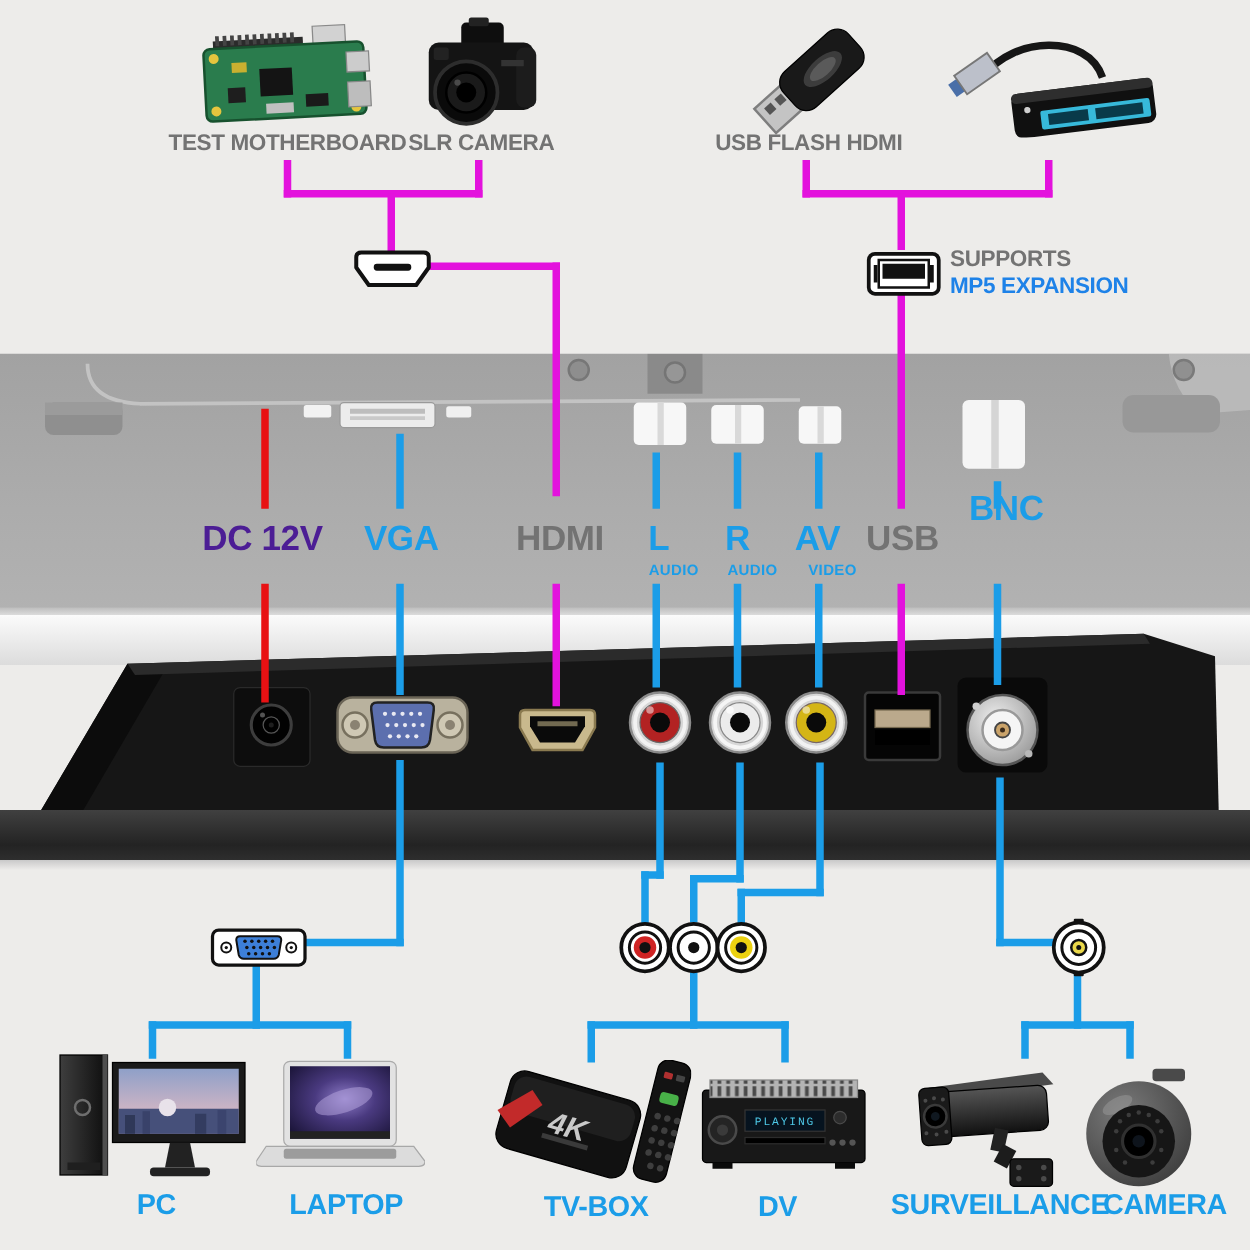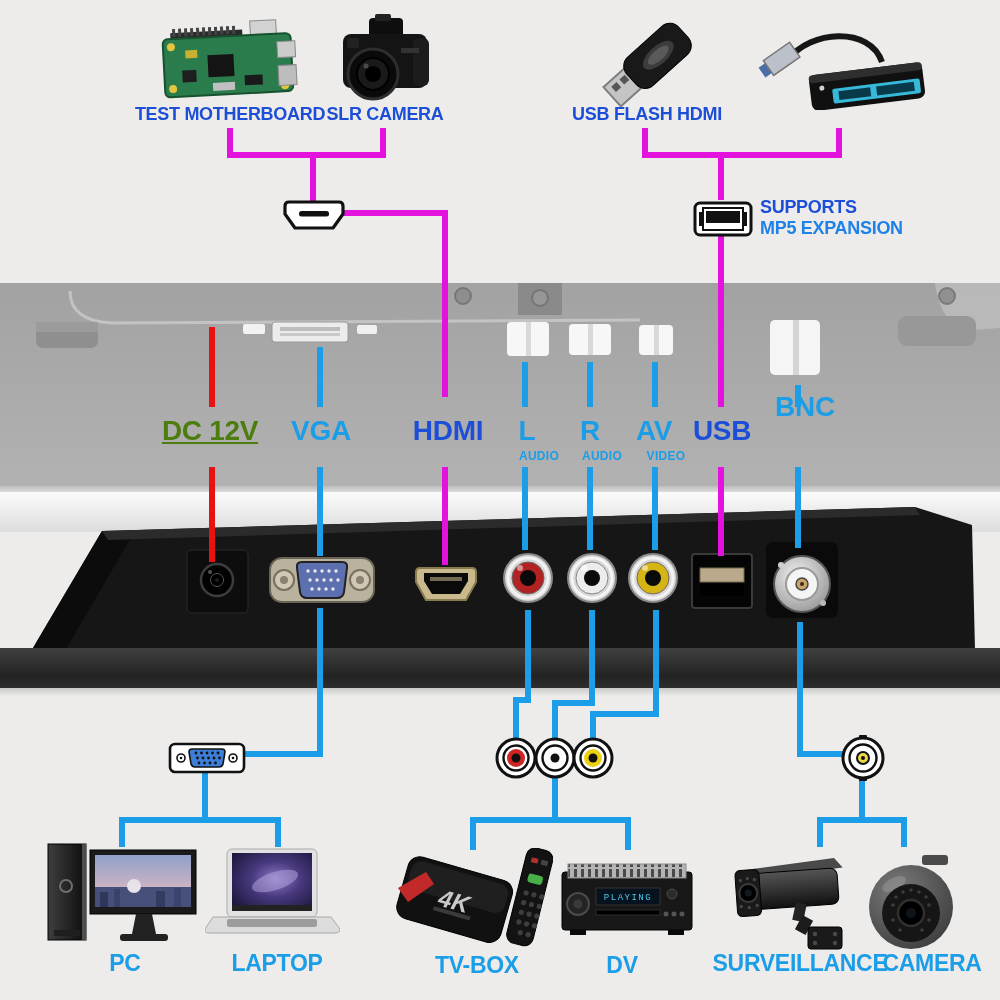--- a/index.html
+++ b/index.html
@@ -23,23 +23,23 @@
   .mag{background:#e312dd;}
   .blu{background:#1b9de8;}
   .red{background:#e81113;}
 
   
   .lbl{position:absolute;transform:translateX(-50%);font-weight:bold;white-space:nowrap;letter-spacing:-0.3px;}
   .lbl-top{font-size:18px;}
   .lbl-port{font-size:28px;}
   .lbl-sub{font-size:12px;letter-spacing:0.3px;margin-left:12px;}
   .lbl-bot{font-size:23px;}
-  .c-mag{color:#1d4ed8;}
+  .c-mag{color:#737373;}
   .c-blu{color:#1b9de8;}
-  .c-red{color:#4d7c0f;text-decoration:underline;}
+  .c-red{color:#4c1d95;}
   .c-blu2{color:#1e82e8;}
   .lbl-left{transform:none;}
 
   .abs{position:absolute;}
   svg{display:block;}
 </style>
 </head>
 <body>
 
 <div id="stage">

